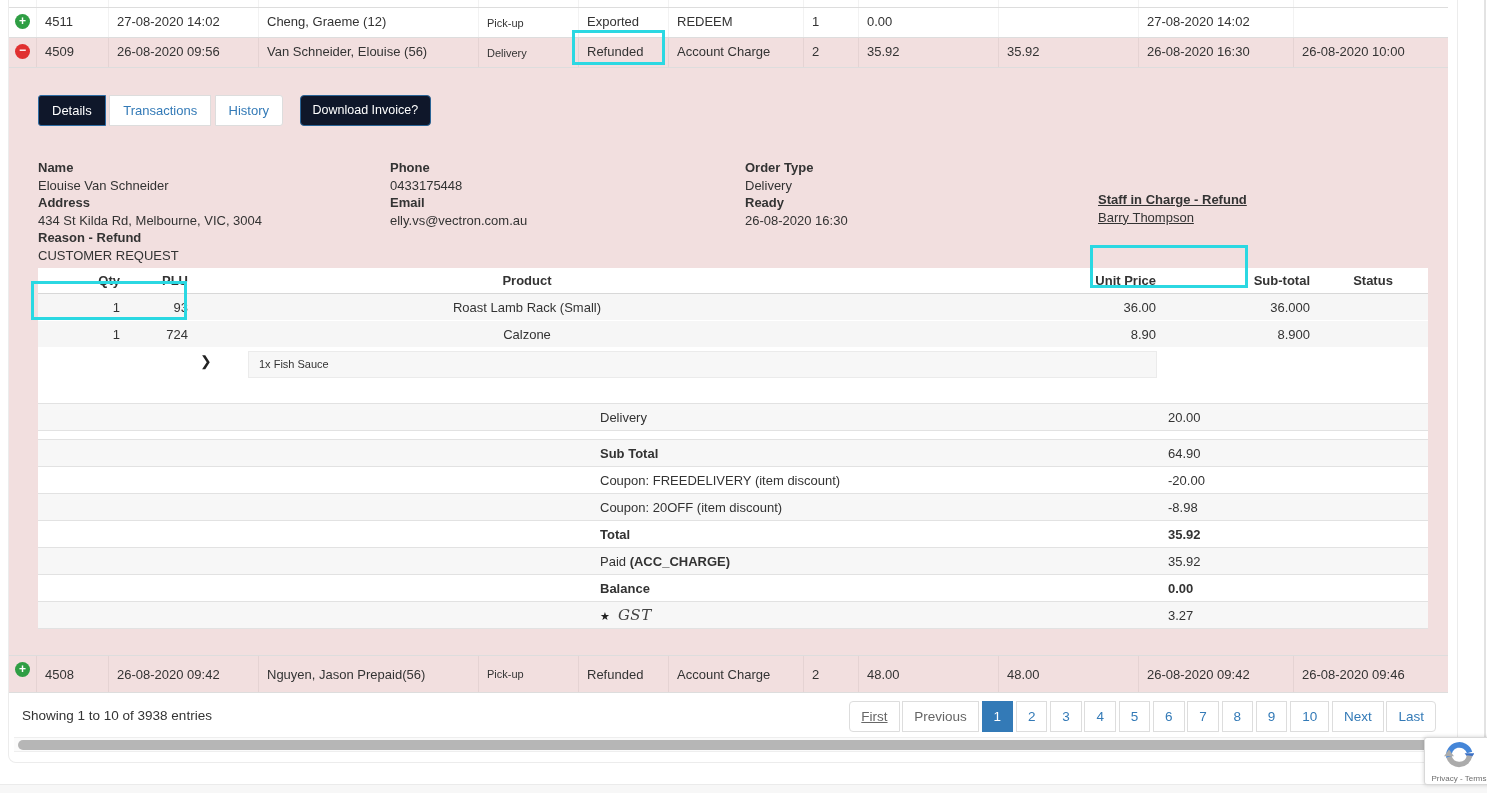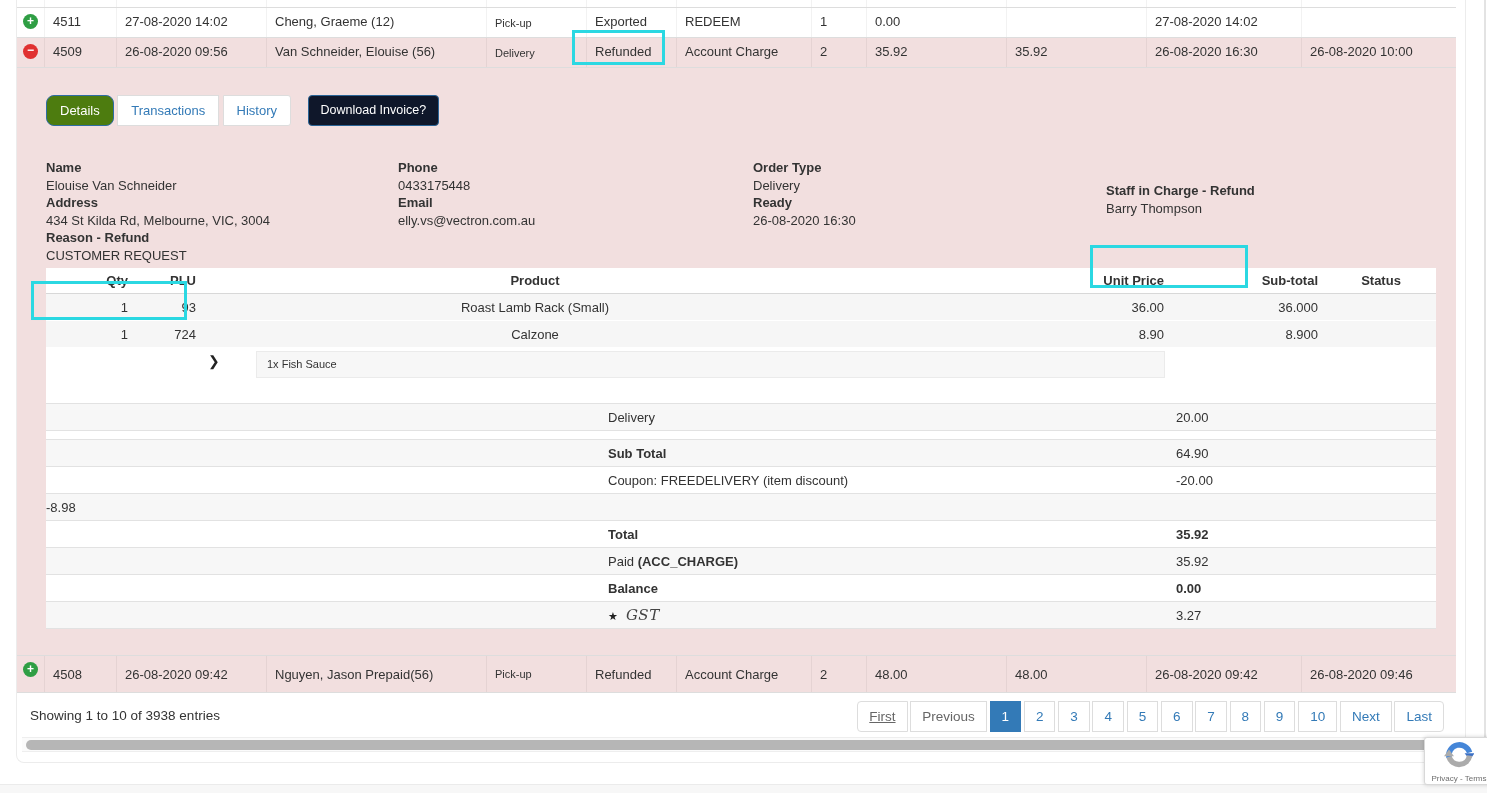--- a/index.html
+++ b/index.html
@@ -2,21 +2,21 @@
 <html><head>
 <meta charset="utf-8">
 <style>
   * { margin:0; padding:0; box-sizing:border-box; }
   html,body { background:#fff; }
   body { font-family:"Liberation Sans","DejaVu Sans",sans-serif; color:#333; }
   .screen { position:relative; width:1487px; height:793px; overflow:hidden; background:#fff; }
 
   
   .card { position:absolute; left:8px; top:0; width:1450px; height:763px;
-          border:1px solid #ececec; border-top:none; border-radius:0 0 8px 8px; background:#fff;margin-left:8px; }
+          border:1px solid #ececec; border-top:none; border-radius:0 0 8px 8px; background:#fff; }
 
   
   .orow { display:grid; grid-template-columns:28px 72px 150px 220px 100px 90px 135px 55px 140px 140px 155px 154px;
           width:1439px; border-bottom:1px solid #ddd; background:#fff; }
   .orow .cell { padding:6px 8px; font-size:13px; line-height:15px; color:#333; white-space:nowrap;
                 overflow:hidden; border-right:1px solid rgba(0,0,0,0.05); }
   .orow .cell:last-child { border-right:none; }
   .orow.danger { background:#f2dfdf; }
   .orow .cell.small { font-size:11px; padding-top:8px; }
   .orow.tall .cell { padding-top:11px; padding-bottom:10px; }
@@ -32,30 +32,30 @@
   .icon-cell { padding:5px 0 5px 6px !important; }
 
   
   .detail-panel { position:relative; width:1439px; height:588px; background:#f2dfdf; border-bottom:1px solid #ddd; }
 
   .tabs-row { position:absolute; left:29px; top:27px; height:30px; white-space:nowrap; }
   .tab { display:inline-block; vertical-align:top; padding:7px 13px 7px; font-size:13px; line-height:15px;
          background:#fff; color:#337ab7; border:1px solid #ddd; margin-left:-1px; cursor:pointer; }
   .tab:first-child { margin-left:0; border-radius:3px 0 0 3px; }
   .tab.last { border-radius:0 3px 3px 0; }
-  .tab.active { background:#4d7c0f; border-color:#2e6da4; color:#fff;border-radius:8px; }
+  .tab.active { background:#0f172a; border-color:#2e6da4; color:#fff; }
   .btn-download { display:inline-block; vertical-align:top; margin-left:12px; padding:7px 12px;
                   font-size:12.5px; line-height:15px; background:#0f172a; color:#fff;
                   border:1px solid #2a6496; border-radius:4px; cursor:pointer; }
 
   .info-col { position:absolute; top:91px; font-size:13px; line-height:17.5px; white-space:nowrap; }
   .info-col.c1 { left:29px; }
   .info-col.c2 { left:381px; }
   .info-col.c3 { left:736px; }
-  .info-col.c4 { left:1089px; top:114px; }
+  .info-col.c4 { left:1089px; top:123px;text-decoration:underline; }
   .info-label { font-weight:bold; }
 
   
   .ptable { position:absolute; left:29px; top:200px; width:1390px; background:#fff; border-bottom:1px solid #e0e0e0; }
   .prow { display:grid; grid-template-columns:90px 68px 52px 558px 358px 154px 110px; align-items:center; }
   .prow.head { height:26px; font-weight:bold; border-bottom:1px solid #d8d8d8; background:#fff; }
   .prow.item { height:27px; background:#f6f6f6; border-bottom:1px solid #fff; }
   .pc { font-size:13px; white-space:nowrap; overflow:hidden;text-align:center; }
   .pc.r { text-align:right; padding-right:8px; }
   .mod-zone { position:relative; height:48px; background:#fff; }
@@ -245,20 +245,21 @@
           <div class="t-label b">Sub Total</div>
           <div class="t-value">64.90</div>
           <div class="t-spacer"></div>
         </div>
         <div class="trow white">
           <div class="t-label">Coupon: FREEDELIVERY (item discount)</div>
           <div class="t-value">-20.00</div>
           <div class="t-spacer"></div>
         </div>
         <div class="trow gray">
+          <div class="t-label">Coupon: 20OFF (item discount)</div>
           <div class="t-value">-8.98</div>
           <div class="t-spacer"></div>
         </div>
         <div class="trow white">
           <div class="t-label b">Total</div>
           <div class="t-value b">35.92</div>
           <div class="t-spacer"></div>
         </div>
         <div class="trow gray">
           <div class="t-label"><span>Paid</span>&nbsp;<span class="b">(ACC_CHARGE)</span></div>

